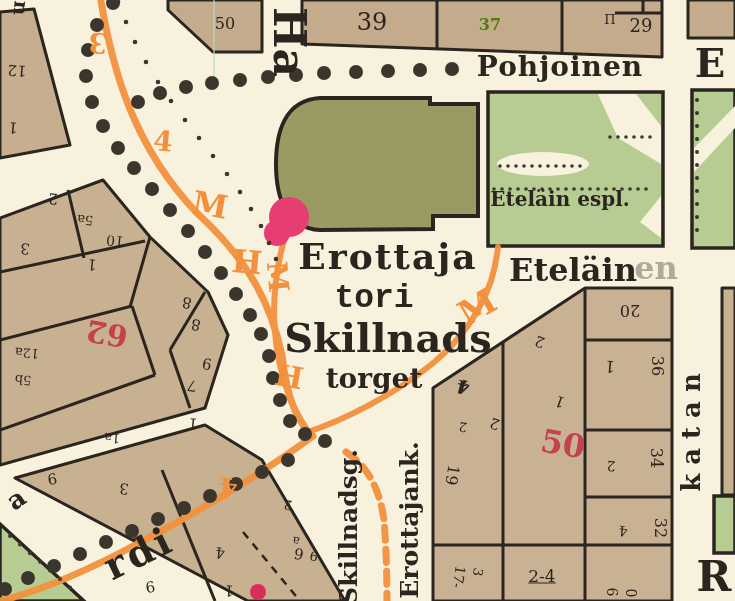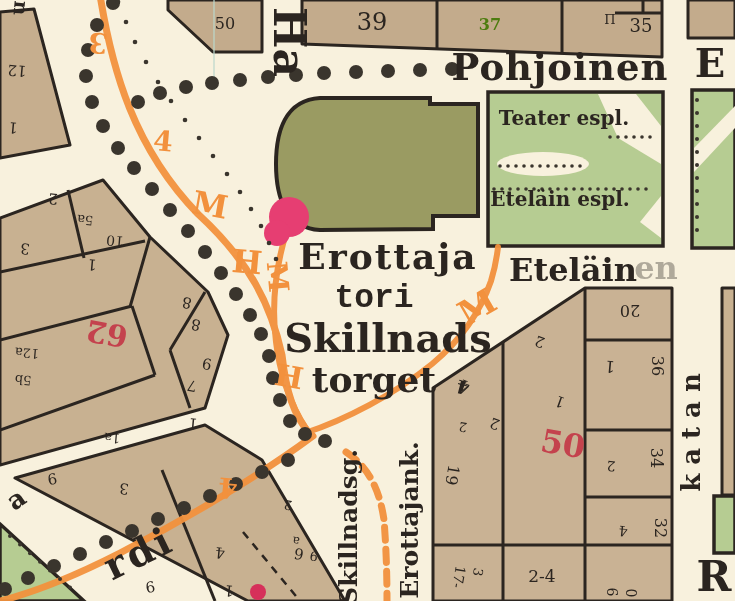--- a/index.html
+++ b/index.html
@@ -191,42 +191,41 @@
         <circle cx="20" cy="544.6" r="2"></circle>
         <circle cx="30" cy="553.2" r="2"></circle>
         <circle cx="40" cy="561.8" r="2"></circle>
         <circle cx="50" cy="570.4" r="2"></circle>
         <circle cx="60" cy="579" r="2"></circle>
         <circle cx="70" cy="587.6" r="2"></circle>
       </g>
 </svg>
 
 <div id="labels">
-      <span class="lbl" style="left: 560px; top: 67px; font-size: 37px; font-weight: 700; color: rgb(43, 37, 32); letter-spacing: 1px; transform: translate(-50%, -50%) rotate(0deg);">Pohjoinen</span>
+      <span class="lbl" style="left: 560px; top: 67px; font-size: 28px; font-weight: 700; color: rgb(43, 37, 32); letter-spacing: 1px; transform: translate(-50%, -50%) rotate(0deg);">Pohjoinen</span>
       <span class="lbl" style="left: 710px; top: 63px; font-size: 40px; font-weight: 700; color: rgb(43, 37, 32); transform: translate(-50%, -50%) rotate(0deg);">E</span>
       <span class="lbl" style="left: 289px; top: 42px; font-size: 44px; font-weight: 700; color: rgb(43, 37, 32); transform: translate(-50%, -50%) rotate(90deg);">Ha</span>
-      <span class="lbl" style="left: 564px; top: 118px; font-size: 20px; font-weight: 700; color: rgb(43, 37, 32); transform: translate(-50%, -50%) rotate(0deg);">Teater espl.</span>
       <span class="lbl" style="left: 560px; top: 199px; font-size: 20px; font-weight: 700; color: rgb(43, 37, 32); transform: translate(-50%, -50%) rotate(0deg);">Eteläin espl.</span>
       <span class="lbl" style="left: 388px; top: 256px; font-size: 36px; font-weight: 700; color: rgb(43, 37, 32); letter-spacing: 2px; transform: translate(-50%, -50%) rotate(0deg); text-align: center;">Erottaja</span>
       <span class="lbl" style="left: 374px; top: 298px; font-size: 33px; font-weight: 700; color: rgb(43, 37, 32); transform: translate(-50%, -50%) rotate(0deg); font-family: Liberation Mono, monospace;">tori</span>
       <span class="lbl" style="left: 388px; top: 338px; font-size: 40px; font-weight: 700; color: rgb(43, 37, 32); transform: translate(-50%, -50%) rotate(0deg);">Skillnads</span>
-      <span class="lbl" style="left: 374px; top: 379px; font-size: 36px; font-weight: 700; color: rgb(43, 37, 32); transform: translate(-50%, -50%) rotate(0deg);">torget</span>
+      <span class="lbl" style="left: 374px; top: 379px; font-size: 28px; font-weight: 700; color: rgb(43, 37, 32); transform: translate(-50%, -50%) rotate(0deg);">torget</span>
       <span class="lbl" style="left: 573px; top: 270px; font-size: 32px; font-weight: 700; color: rgb(43, 37, 32); transform: translate(-50%, -50%) rotate(0deg);">Eteläin</span>
       <span class="lbl" style="left: 656px; top: 268px; font-size: 32px; font-weight: 700; color: rgb(43, 37, 32); opacity: 0.35; transform: translate(-50%, -50%) rotate(0deg);">en</span>
       <span class="lbl" style="left: 348px; top: 527px; font-size: 25px; font-weight: 700; color: rgb(43, 37, 32); transform: translate(-50%, -50%) rotate(-90deg);">Skillnadsg.</span>
       <span class="lbl" style="left: 409px; top: 520px; font-size: 25px; font-weight: 700; color: rgb(43, 37, 32); transform: translate(-50%, -50%) rotate(-90deg);">Erottajank.</span>
       <span class="lbl" style="left: 691px; top: 428px; font-size: 26px; font-weight: 700; color: rgb(43, 37, 32); letter-spacing: 9px; transform: translate(-50%, -50%) rotate(-90deg);">katan</span>
       <span class="lbl" style="left: 714px; top: 577px; font-size: 42px; font-weight: 700; color: rgb(43, 37, 32); transform: translate(-50%, -50%) rotate(0deg);">R</span>
       <span class="lbl" style="left: 139px; top: 553px; font-size: 38px; font-weight: 700; color: rgb(43, 37, 32); letter-spacing: 4px; transform: translate(-50%, -50%) rotate(-26deg);">rdi</span>
       <span class="lbl" style="left: 16px; top: 499px; font-size: 26px; font-weight: 700; color: rgb(43, 37, 32); transform: translate(-50%, -50%) rotate(-35deg);">a</span>
       <span class="lbl" style="left: 21px; top: 8px; font-size: 20px; font-weight: 700; color: rgb(43, 37, 32); transform: translate(-50%, -50%) rotate(95deg);">n</span>
       <span class="lbl" style="left: 225px; top: 24px; font-size: 16px; font-weight: 400; color: rgb(43, 37, 32); transform: translate(-50%, -50%) rotate(0deg);">50</span>
       <span class="lbl" style="left: 372px; top: 22px; font-size: 24px; font-weight: 400; color: rgb(43, 37, 32); transform: translate(-50%, -50%) rotate(0deg);">39</span>
       <span class="lbl" style="left: 490px; top: 25px; font-size: 16px; font-weight: 700; color: #4d7c0f; transform: translate(-50%, -50%) rotate(0deg);">37</span>
-      <span class="lbl" style="left: 641px; top: 26px; font-size: 18px; font-weight: 400; color: rgb(43, 37, 32); transform: translate(-50%, -50%) rotate(0deg);">35</span>
+      <span class="lbl" style="left: 641px; top: 26px; font-size: 18px; font-weight: 400; color: rgb(43, 37, 32); transform: translate(-50%, -50%) rotate(0deg);">29</span>
       <span class="lbl" style="left: 610px; top: 19px; font-size: 13px; font-weight: 400; color: rgb(43, 37, 32); transform: translate(-50%, -50%) rotate(0deg);">Π</span>
       <span class="lbl" style="left: 17px; top: 70px; font-size: 15px; font-weight: 400; color: rgb(43, 37, 32); transform: translate(-50%, -50%) rotate(185deg);">12</span>
       <span class="lbl" style="left: 13px; top: 127px; font-size: 15px; font-weight: 400; color: rgb(43, 37, 32); transform: translate(-50%, -50%) rotate(185deg);">1</span>
       <span class="lbl" style="left: 53px; top: 198px; font-size: 15px; font-weight: 400; color: rgb(43, 37, 32); transform: translate(-50%, -50%) rotate(185deg);">2</span>
       <span class="lbl" style="left: 85px; top: 220px; font-size: 13px; font-weight: 400; color: rgb(43, 37, 32); transform: translate(-50%, -50%) rotate(185deg);">5a</span>
       <span class="lbl" style="left: 25px; top: 248px; font-size: 15px; font-weight: 400; color: rgb(43, 37, 32); transform: translate(-50%, -50%) rotate(185deg);">3</span>
       <span class="lbl" style="left: 115px; top: 241px; font-size: 14px; font-weight: 400; color: rgb(43, 37, 32); transform: translate(-50%, -50%) rotate(185deg);">10</span>
       <span class="lbl" style="left: 92px; top: 264px; font-size: 15px; font-weight: 400; color: rgb(43, 37, 32); transform: translate(-50%, -50%) rotate(185deg);">1</span>
       <span class="lbl" style="left: 187px; top: 302px; font-size: 15px; font-weight: 400; color: rgb(43, 37, 32); transform: translate(-50%, -50%) rotate(190deg);">8</span>
       <span class="lbl" style="left: 196px; top: 324px; font-size: 15px; font-weight: 400; color: rgb(43, 37, 32); transform: translate(-50%, -50%) rotate(190deg);">8</span>
@@ -256,21 +255,21 @@
       <span class="lbl" style="left: 611px; top: 466px; font-size: 14px; font-weight: 400; color: rgb(43, 37, 32); transform: translate(-50%, -50%) rotate(185deg);">2</span>
       <span class="lbl" style="left: 656px; top: 458px; font-size: 16px; font-weight: 400; color: rgb(43, 37, 32); transform: translate(-50%, -50%) rotate(90deg);">34</span>
       <span class="lbl" style="left: 623px; top: 531px; font-size: 14px; font-weight: 400; color: rgb(43, 37, 32); transform: translate(-50%, -50%) rotate(185deg);">4</span>
       <span class="lbl" style="left: 660px; top: 528px; font-size: 16px; font-weight: 400; color: rgb(43, 37, 32); transform: translate(-50%, -50%) rotate(90deg);">32</span>
       <span class="lbl" style="left: 612px; top: 592px; font-size: 14px; font-weight: 400; color: rgb(43, 37, 32); transform: translate(-50%, -50%) rotate(90deg);">6</span>
       <span class="lbl" style="left: 631px; top: 593px; font-size: 14px; font-weight: 400; color: rgb(43, 37, 32); transform: translate(-50%, -50%) rotate(90deg);">0</span>
       <span class="lbl" style="left: 452px; top: 475px; font-size: 16px; font-weight: 400; color: rgb(43, 37, 32); transform: translate(-50%, -50%) rotate(100deg);">19</span>
       <span class="lbl" style="left: 463px; top: 427px; font-size: 13px; font-weight: 400; color: rgb(43, 37, 32); transform: translate(-50%, -50%) rotate(190deg);">2</span>
       <span class="lbl" style="left: 459px; top: 577px; font-size: 14px; font-weight: 400; color: rgb(43, 37, 32); transform: translate(-50%, -50%) rotate(100deg);">17-</span>
       <span class="lbl" style="left: 478px; top: 572px; font-size: 13px; font-weight: 400; color: rgb(43, 37, 32); transform: translate(-50%, -50%) rotate(100deg);">3</span>
-      <span class="lbl" style="left: 542px; top: 576px; font-size: 17px; font-weight: 400; color: rgb(43, 37, 32); transform: translate(-50%, -50%) rotate(0deg);">2-4</span>
+      <span class="lbl" style="left: 542px; top: 576px; font-size: 17px; font-weight: 400; color: rgb(43, 37, 32); transform: translate(-50%, -50%) rotate(0deg); text-decoration: underline;">2-4</span>
       <span class="lbl" style="left: 563px; top: 444px; font-size: 32px; font-weight: 700; color: rgb(196, 66, 77); transform: translate(-50%, -50%) rotate(10deg);">50</span>
       <span class="lbl" style="left: 98px; top: 42px; font-size: 28px; font-weight: 700; color: rgb(242, 145, 61); transform: translate(-50%, -50%) rotate(185deg);">3</span>
       <span class="lbl" style="left: 163px; top: 142px; font-size: 28px; font-weight: 700; color: rgb(242, 145, 61); transform: translate(-50%, -50%) rotate(5deg);">4</span>
       <span class="lbl" style="left: 210px; top: 205px; font-size: 32px; font-weight: 700; color: rgb(242, 145, 61); transform: translate(-50%, -50%) rotate(10deg);">M</span>
       <span class="lbl" style="left: 247px; top: 262px; font-size: 32px; font-weight: 700; color: rgb(242, 145, 61); transform: translate(-50%, -50%) rotate(5deg);">H</span>
       <span class="lbl" style="left: 277px; top: 277px; font-size: 28px; font-weight: 700; color: rgb(242, 145, 61); transform: translate(-50%, -50%) rotate(85deg);">M</span>
       <span class="lbl" style="left: 289px; top: 377px; font-size: 30px; font-weight: 700; color: rgb(242, 145, 61); transform: translate(-50%, -50%) rotate(10deg);">H</span>
       <span class="lbl" style="left: 477px; top: 307px; font-size: 34px; font-weight: 700; color: rgb(242, 145, 61); transform: translate(-50%, -50%) rotate(-30deg);">M</span>
       <span class="lbl" style="left: 228px; top: 487px; font-size: 28px; font-weight: 700; color: rgb(242, 145, 61); transform: translate(-50%, -50%) rotate(185deg);">4</span>
       <span class="lbl" style="left: 463px; top: 387px; font-size: 18px; font-weight: 700; color: rgb(43, 37, 32); transform: translate(-50%, -50%) rotate(195deg);">4</span>

